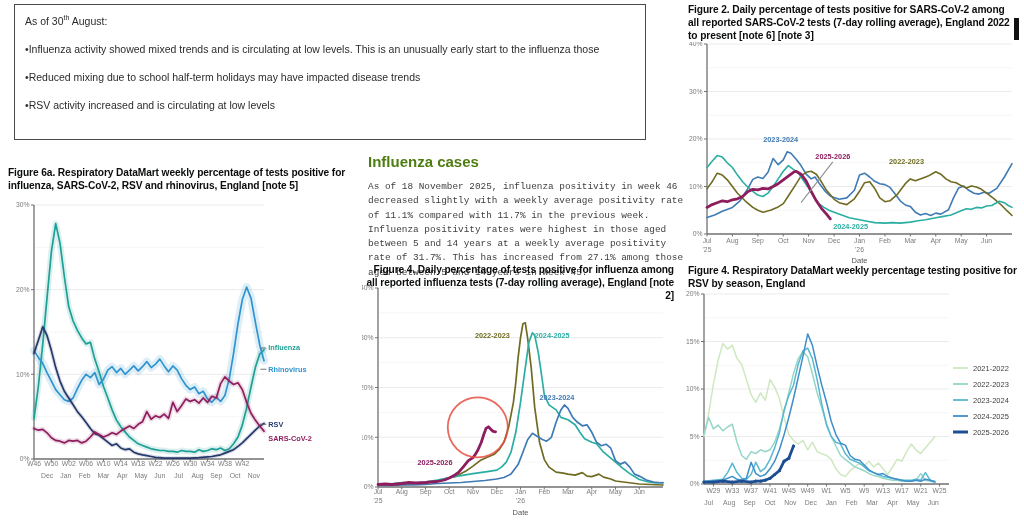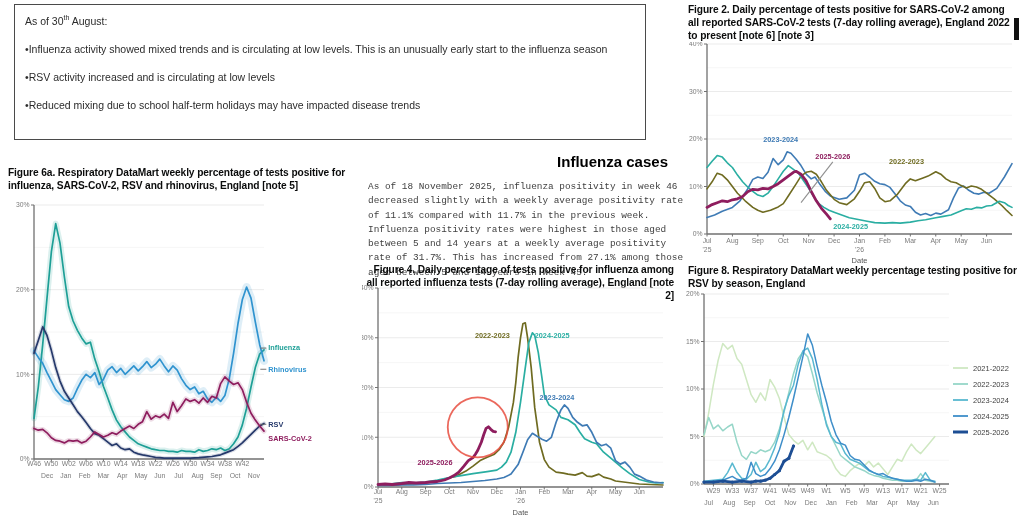--- a/index.html
+++ b/index.html
@@ -9,39 +9,39 @@
   .summary-box{left:14px;top:4px;width:610px;height:116px;border:1.5px solid #4a4a4a;
                padding:9px 10px;font-size:10.5px;color:#2b2b2b;}
   .summary-heading{font-size:10.5px;color:#2b2b2b;}
   .summary-heading sup{font-size:7px;}
   .bullet{margin-top:16px;font-size:10.5px;color:#2b2b2b;}
   .fig-title{font-weight:bold;color:#0b0c0c;font-size:10.2px;line-height:1.28;letter-spacing:-0.1px;}
   .fig6a-title{left:8px;top:166px;width:346px;}
   .fig4-title{left:362px;top:263px;width:312px;text-align:right;}
   .fig2-title{left:688px;top:3px;width:322px;}
   .fig8-title{left:688px;top:264px;width:330px;}
-  .section-heading{left:368px;top:153px;width:300px;font-size:15px;font-weight:bold;color:#000000;text-align:right;}
+  .section-heading{left:368px;top:153px;width:300px;font-size:15px;font-weight:bold;color:#4d7c0f;}
   .section-para{left:368px;top:180px;width:318px;font-size:9.4px;line-height:1.52;color:#404040;font-family:Liberation Mono, monospace;}
   .scroll-thumb{left:1014px;top:18px;width:5px;height:22px;background:#111111;}
   svg text{font-family:"Liberation Sans",sans-serif;}
   .tick{font-size:6.8px;fill:#7b7b7b;}
   .ann{font-size:7.3px;font-weight:bold;}
   .axlab{font-size:7.5px;fill:#555555;}
   .leg{font-size:7.5px;fill:#3f3f3f;}
 </style>
 </head>
 <body>
 
 <div class="stage">
 
   <div class="abs summary-box">
     <div class="summary-heading"><span>As of 30</span><sup>th</sup><span> August:</span></div>
-    <div class="bullet">•Influenza activity showed mixed trends and is circulating at low levels. This is an unusually early start to the influenza season</div>
+    <div class="bullet">•Influenza activity showed mixed trends and is circulating at low levels. This is an unusually early start to the influenza those</div>
+    <div class="bullet">•Reduced mixing due to school half-term holidays may have impacted disease trends</div>
     <div class="bullet">•RSV activity increased and is circulating at low levels</div>
-    <div class="bullet">•Reduced mixing due to school half-term holidays may have impacted disease trends</div>
   </div>
 
   <div class="abs fig-title fig6a-title">Figure 6a. Respiratory DataMart weekly percentage of tests positive for influenza, SARS-CoV-2, RSV and rhinovirus, England [note 5]</div>
   <svg class="abs" style="left:8px;top:196px;" id="chart-fig6a" width="352" height="296" viewBox="0 0 352 296">
       <line x1="23" y1="263" x2="26" y2="263" stroke="#707070" stroke-width="1"></line>
       <text x="21.5" y="265.4" text-anchor="end" class="tick">0%</text>
       <line x1="26" y1="178.33333333333334" x2="256" y2="178.33333333333334" stroke="#ebebeb" stroke-width="1"></line>
       <line x1="26" y1="220.66666666666669" x2="256" y2="220.66666666666669" stroke="#f6f6f6" stroke-width="1"></line>
       <line x1="23" y1="178.33333333333334" x2="26" y2="178.33333333333334" stroke="#707070" stroke-width="1"></line>
       <text x="21.5" y="180.73333333333335" text-anchor="end" class="tick">10%</text>
@@ -226,21 +226,21 @@
       <path d="M22.0 146.9 L27.1 139.8 L32.2 131.2 L37.3 133.1 L42.3 137.8 L47.4 144.5 L52.5 151.2 L60.1 158.8 L67.8 165.4 L72.8 168.3 L77.9 170.2 L85.5 168.3 L93.2 164.9 L98.3 161.6 L103.3 154.0 L111.0 142.1 L116.0 134.1 L121.1 130.3 L126.2 129.3 L131.3 132.2 L136.4 139.8 L141.5 148.3 L149.1 157.3 L154.2 160.7 L161.8 162.6 L169.4 156.8 L174.5 149.3 L179.6 140.7 L184.7 139.8 L189.7 146.4 L194.8 155.9 L199.9 159.7 L205.0 158.8 L212.6 152.1 L220.3 141.7 L225.3 136.9 L230.4 138.8 L238.0 135.9 L243.1 134.1 L250.8 129.8 L255.8 132.2 L260.9 136.9 L266.0 139.8 L271.1 140.7 L276.2 143.6 L281.3 145.9 L286.3 144.0 L291.4 145.0 L296.5 147.3 L301.6 151.2 L309.2 156.8 L316.8 163.5 L321.9 168.7 L327.0 173.5" fill="none" stroke="#6f6b21" stroke-width="1.6" stroke-linejoin="round" stroke-linecap="round"></path>
       <path d="M22.0 125.5 L27.1 119.3 L32.2 113.6 L37.3 115.1 L42.3 120.8 L47.4 125.5 L52.5 133.1 L57.6 139.8 L62.7 145.0 L67.8 149.3 L72.8 153.1 L77.9 154.5 L83.0 151.2 L88.1 144.5 L93.2 136.9 L98.3 129.3 L103.3 123.6 L108.4 127.4 L113.5 131.2 L118.6 138.8 L123.7 146.4 L128.8 154.9 L133.8 161.6 L138.9 165.4 L144.0 168.3 L149.1 170.2 L156.7 173.0 L164.3 175.8 L174.5 177.8 L182.1 179.2 L189.7 180.6 L199.9 181.1 L207.5 180.6 L215.2 181.1 L225.3 180.1 L233.0 178.7 L240.6 177.8 L250.8 175.8 L258.4 174.4 L266.0 173.0 L276.2 168.7 L281.3 166.8 L286.3 167.3 L291.4 165.4 L296.5 165.9 L301.6 164.0 L306.7 163.5 L314.3 159.2 L319.4 160.7 L323.2 163.5 L327.0 165.4" fill="none" stroke="#2aaea2" stroke-width="1.6" stroke-linejoin="round" stroke-linecap="round"></path>
       <path d="M22.0 165.4 L27.1 162.6 L32.2 160.7 L37.3 158.8 L42.3 159.7 L47.4 157.8 L52.5 156.8 L57.6 154.5 L62.7 149.7 L67.8 147.3 L72.8 147.8 L77.9 146.4 L83.0 146.9 L88.1 144.5 L93.2 141.7 L98.3 137.8 L103.3 134.1 L108.4 130.3 L111.0 129.3 L116.0 132.2 L121.1 138.8 L126.2 149.3 L131.3 158.8 L136.4 166.3 L141.5 172.1 L145.3 176.8" fill="none" stroke="#8e1d5e" stroke-width="2.8" stroke-linejoin="round" stroke-linecap="round"></path>
       <line x1="147.8125" y1="119.8" x2="116.04166666666667" y2="160.65" stroke="#8f8f8f" stroke-width="1.1"></line>
       <text x="95.70833333333333" y="100.35000000000001" fill="#3f7bb5" class="ann" text-anchor="middle">2023-2024</text>
       <text x="147.8125" y="116.50000000000001" fill="#8e1d5e" class="ann" text-anchor="middle">2025-2026</text>
       <text x="221.52083333333334" y="122.2" fill="#6f6b21" class="ann" text-anchor="middle">2022-2023</text>
       <text x="165.60416666666669" y="187.275" fill="#2aaea2" class="ann" text-anchor="middle">2024-2025</text>
     </svg>
 
-  <div class="abs fig-title fig8-title">Figure 8. Respiratory DataMart weekly percentage testing positive for RSV by season, England</div>
+  <div class="abs fig-title fig8-title">Figure 4. Respiratory DataMart weekly percentage testing positive for RSV by season, England</div>
   <svg class="abs" style="left:685px;top:290px;" id="chart-fig8" width="339" height="234" viewBox="0 0 339 234">
       <line x1="16" y1="194" x2="19" y2="194" stroke="#707070" stroke-width="1"></line>
       <text x="14.5" y="196.4" text-anchor="end" class="tick">0%</text>
       <line x1="19" y1="146.5" x2="264" y2="146.5" stroke="#ebebeb" stroke-width="1"></line>
       <line x1="19" y1="170.25" x2="264" y2="170.25" stroke="#f6f6f6" stroke-width="1"></line>
       <line x1="16" y1="146.5" x2="19" y2="146.5" stroke="#707070" stroke-width="1"></line>
       <text x="14.5" y="148.9" text-anchor="end" class="tick">5%</text>
       <line x1="19" y1="99" x2="264" y2="99" stroke="#ebebeb" stroke-width="1"></line>
       <line x1="19" y1="122.75" x2="264" y2="122.75" stroke="#f6f6f6" stroke-width="1"></line>
       <line x1="16" y1="99" x2="19" y2="99" stroke="#707070" stroke-width="1"></line>

